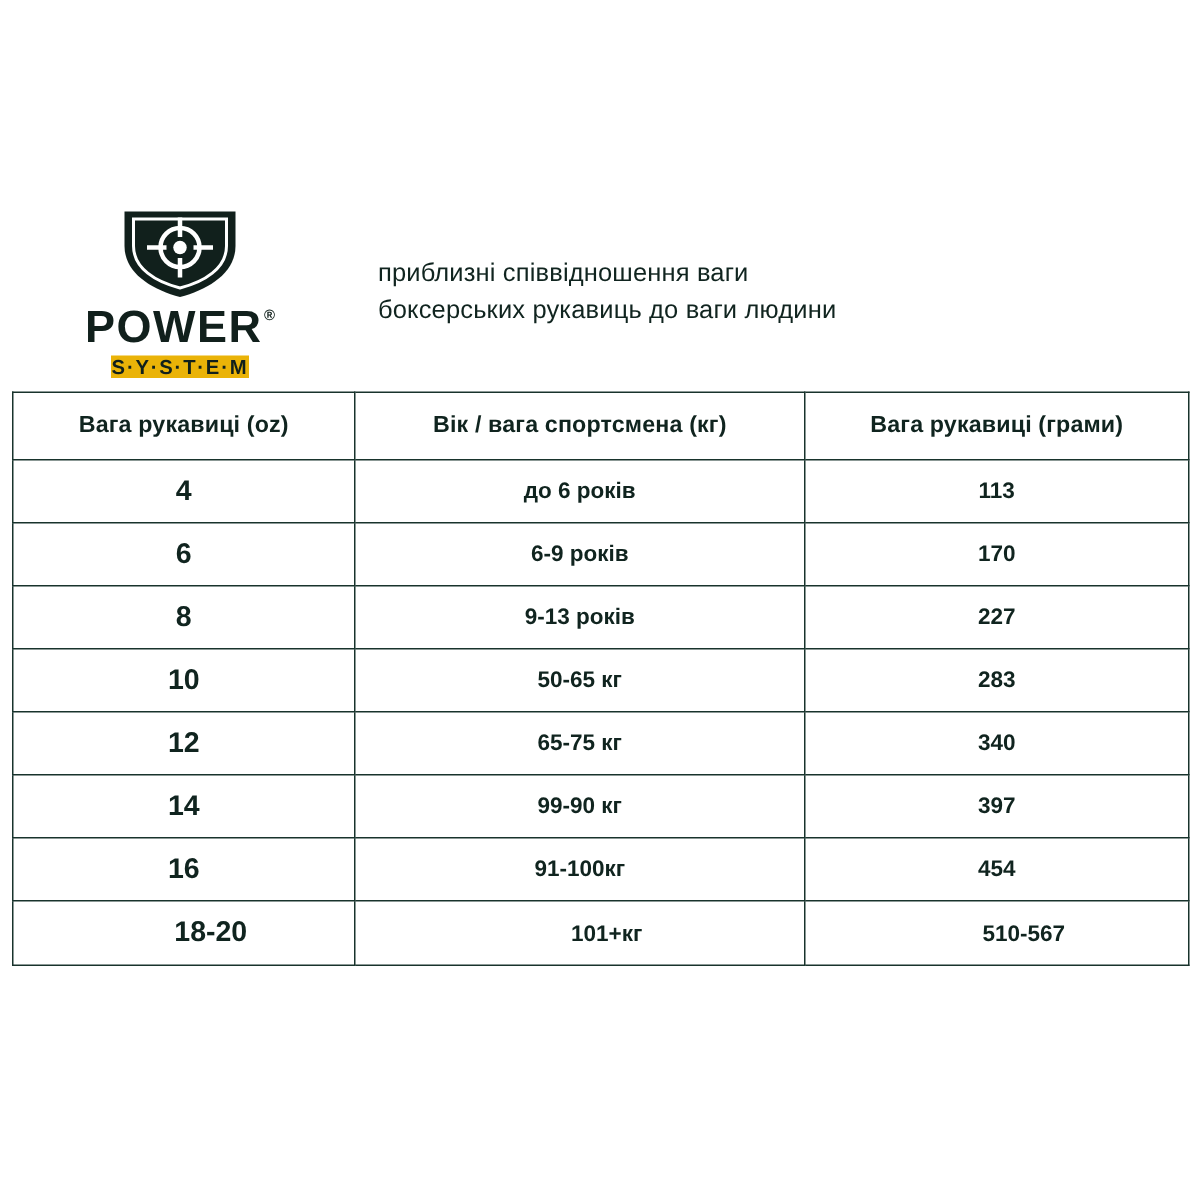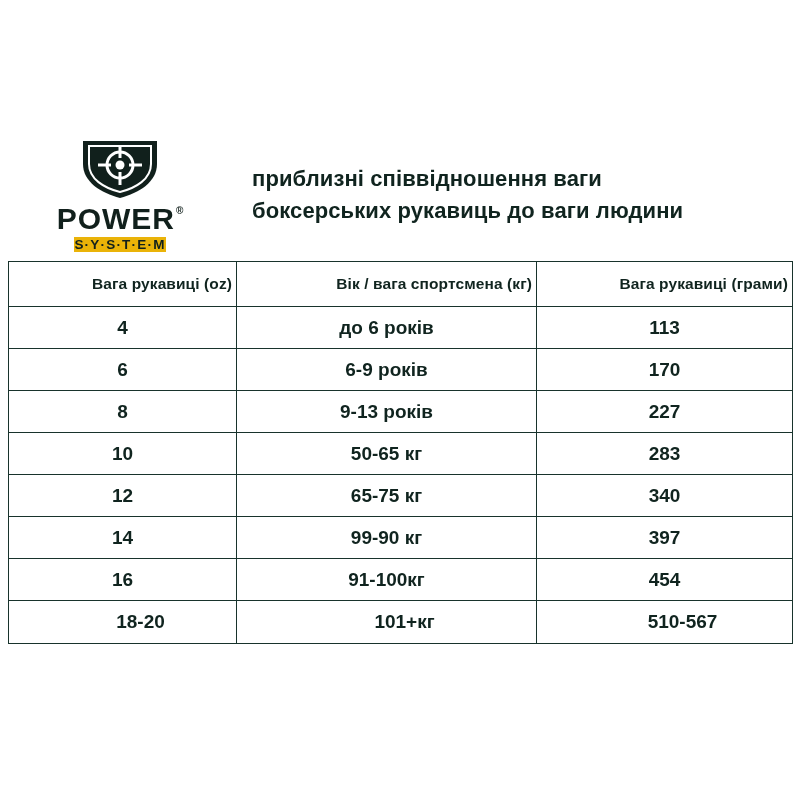--- a/index.html
+++ b/index.html
@@ -69,22 +69,22 @@
     color: #11201c;
     background: #eab308;
   }
 
   .title-wrap {
     flex: 1;
     padding-left: 12px;
     padding-right: 20px;
   }
   .title-line {
-    font-weight: bold;
-    font-size: 22px;
+    font-weight: normal;
+    font-size: 17px;
     line-height: 1.45;
     color: #10241f;
     letter-spacing: .1px;
   }
 
   
   table.spec {
     position: absolute;
     left: 8px;
     top: 261px;
@@ -101,24 +101,23 @@
     text-align: center;
     vertical-align: middle;
     color: #10241f;
   }
   table.spec th {
     font-size: 15.5px;
     font-weight: bold;
     height: 44px;
     padding: 0 4px;
     letter-spacing: .1px;
-    text-align: right;
   }
   table.spec td {
-    font-size: 19px;
+    font-size: 15px;
     font-weight: bold;
     height: 41px;
     padding: 0 4px;
   }
   table.spec tr.last td {
     height: 42px;
     padding-left: 40px;
   }
   table.spec td.oz { font-size: 19px; }
 </style>

